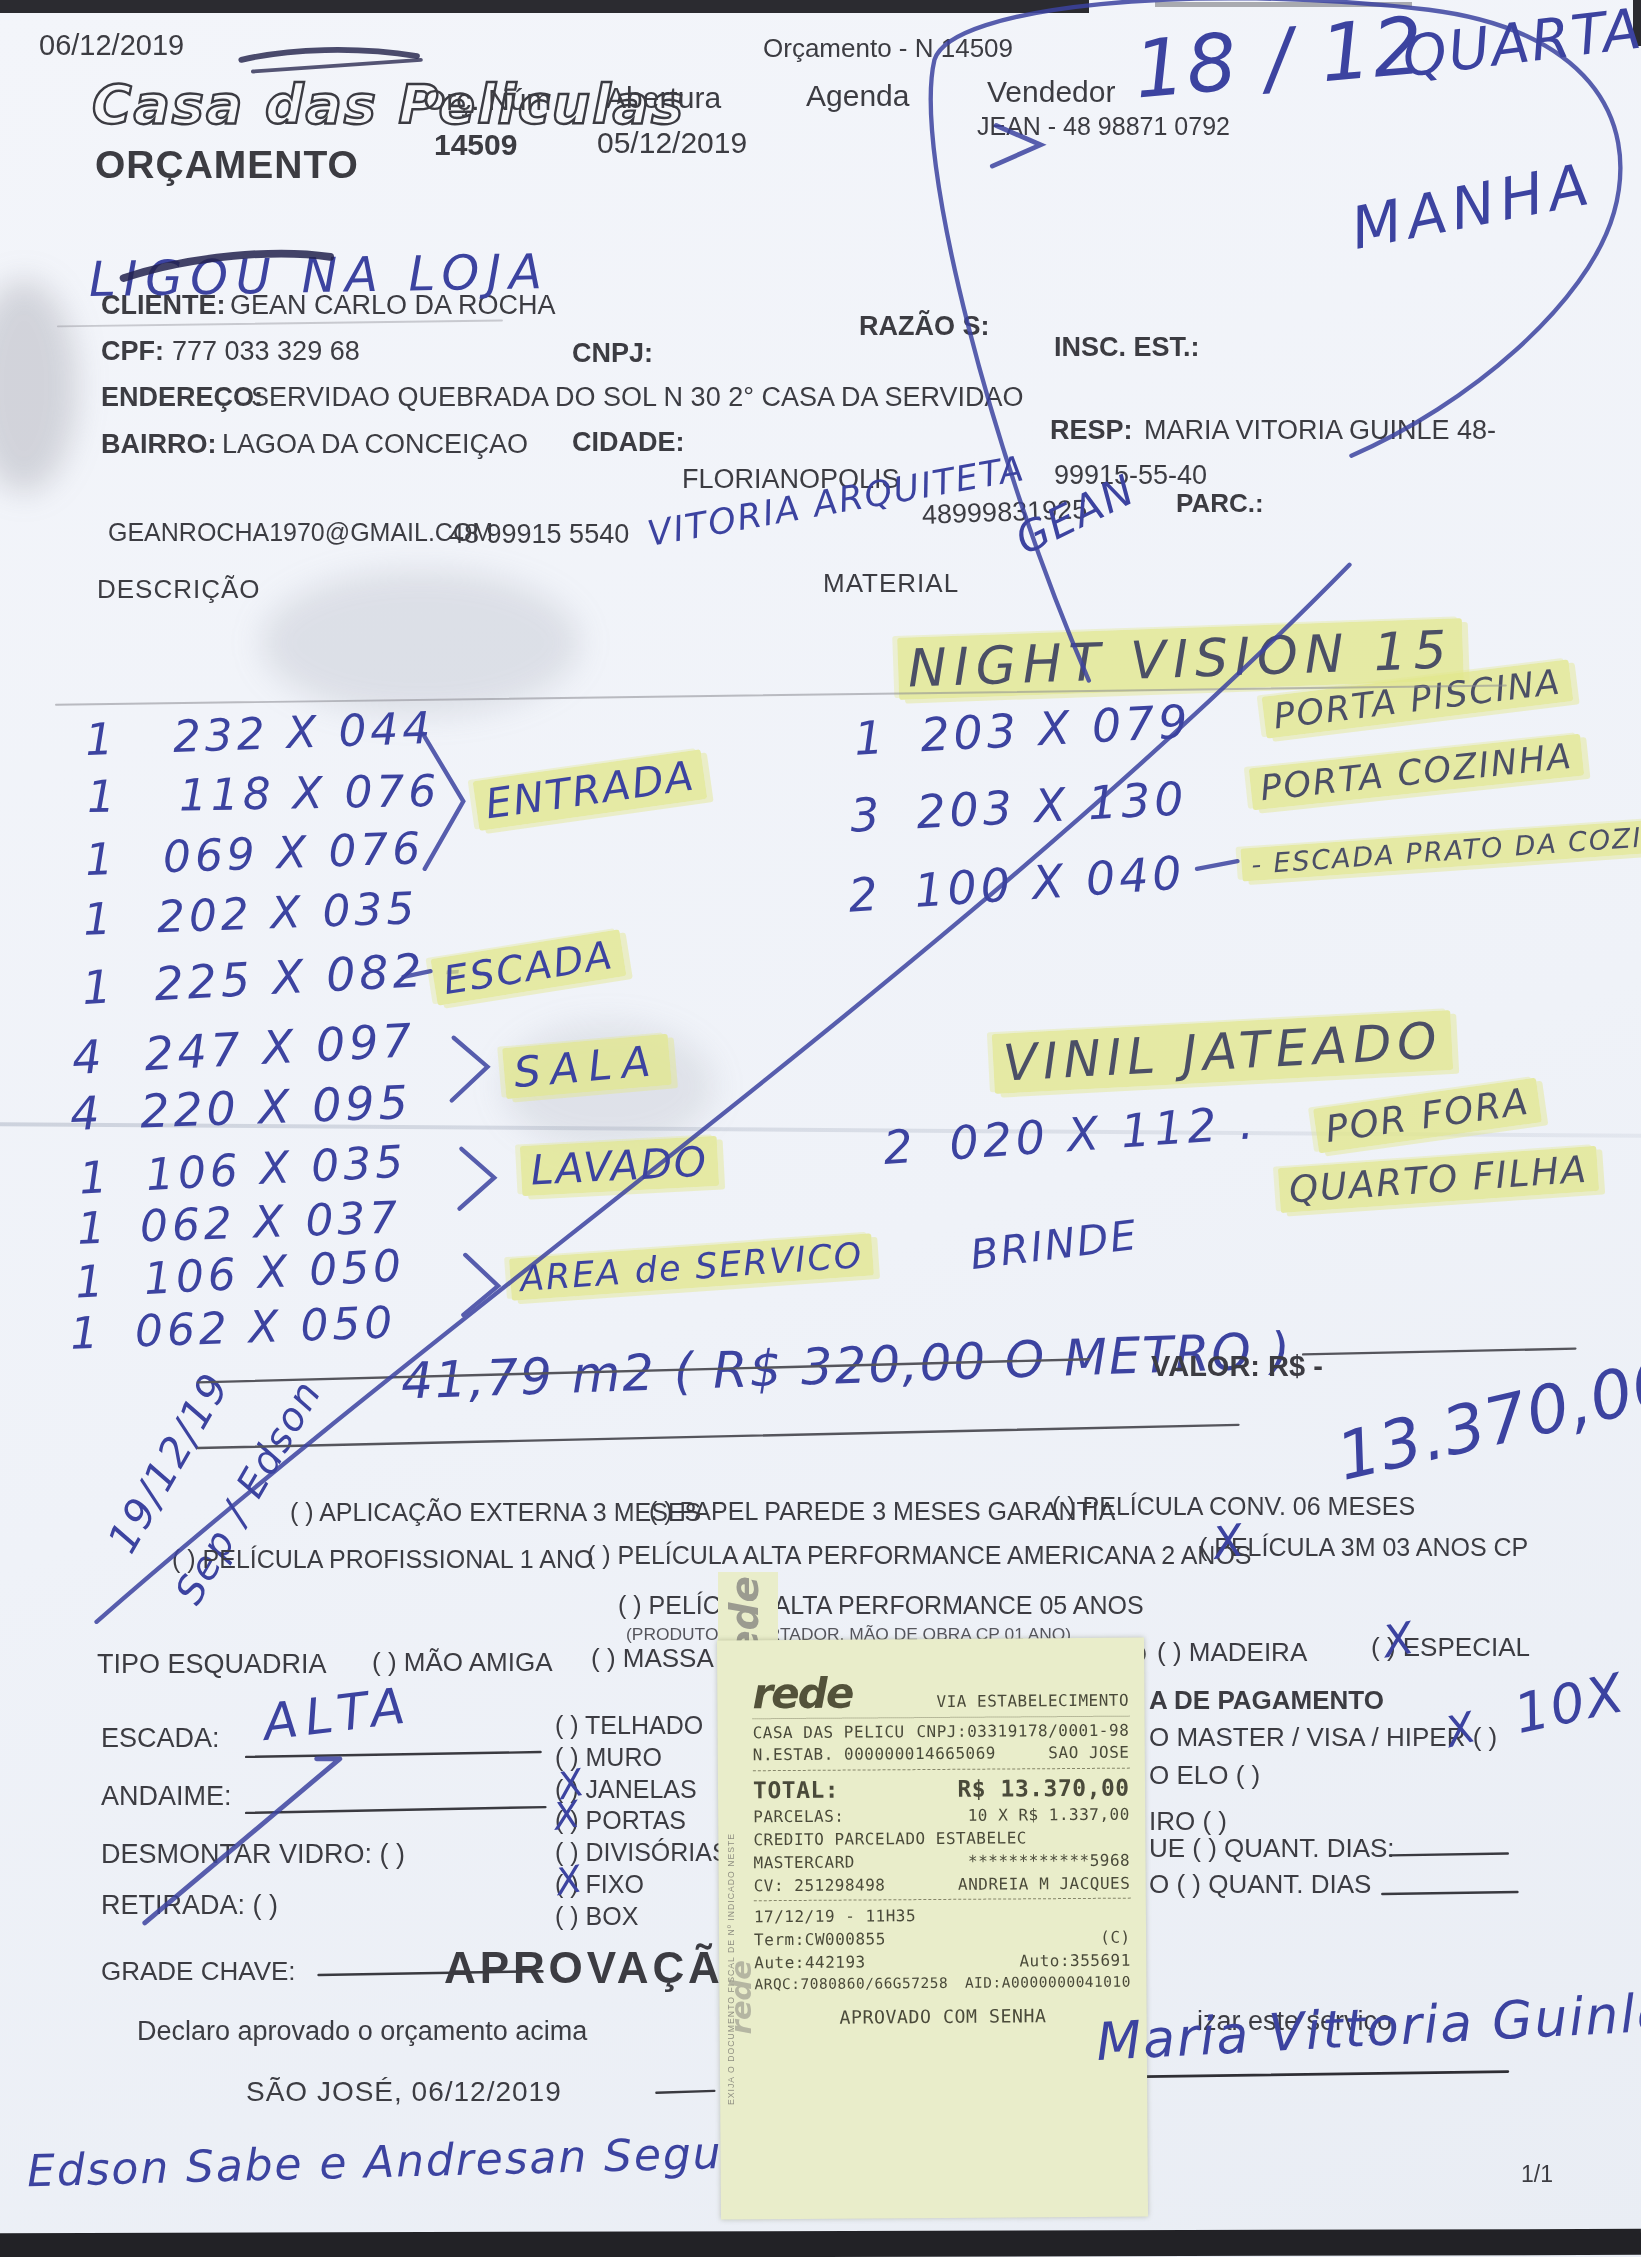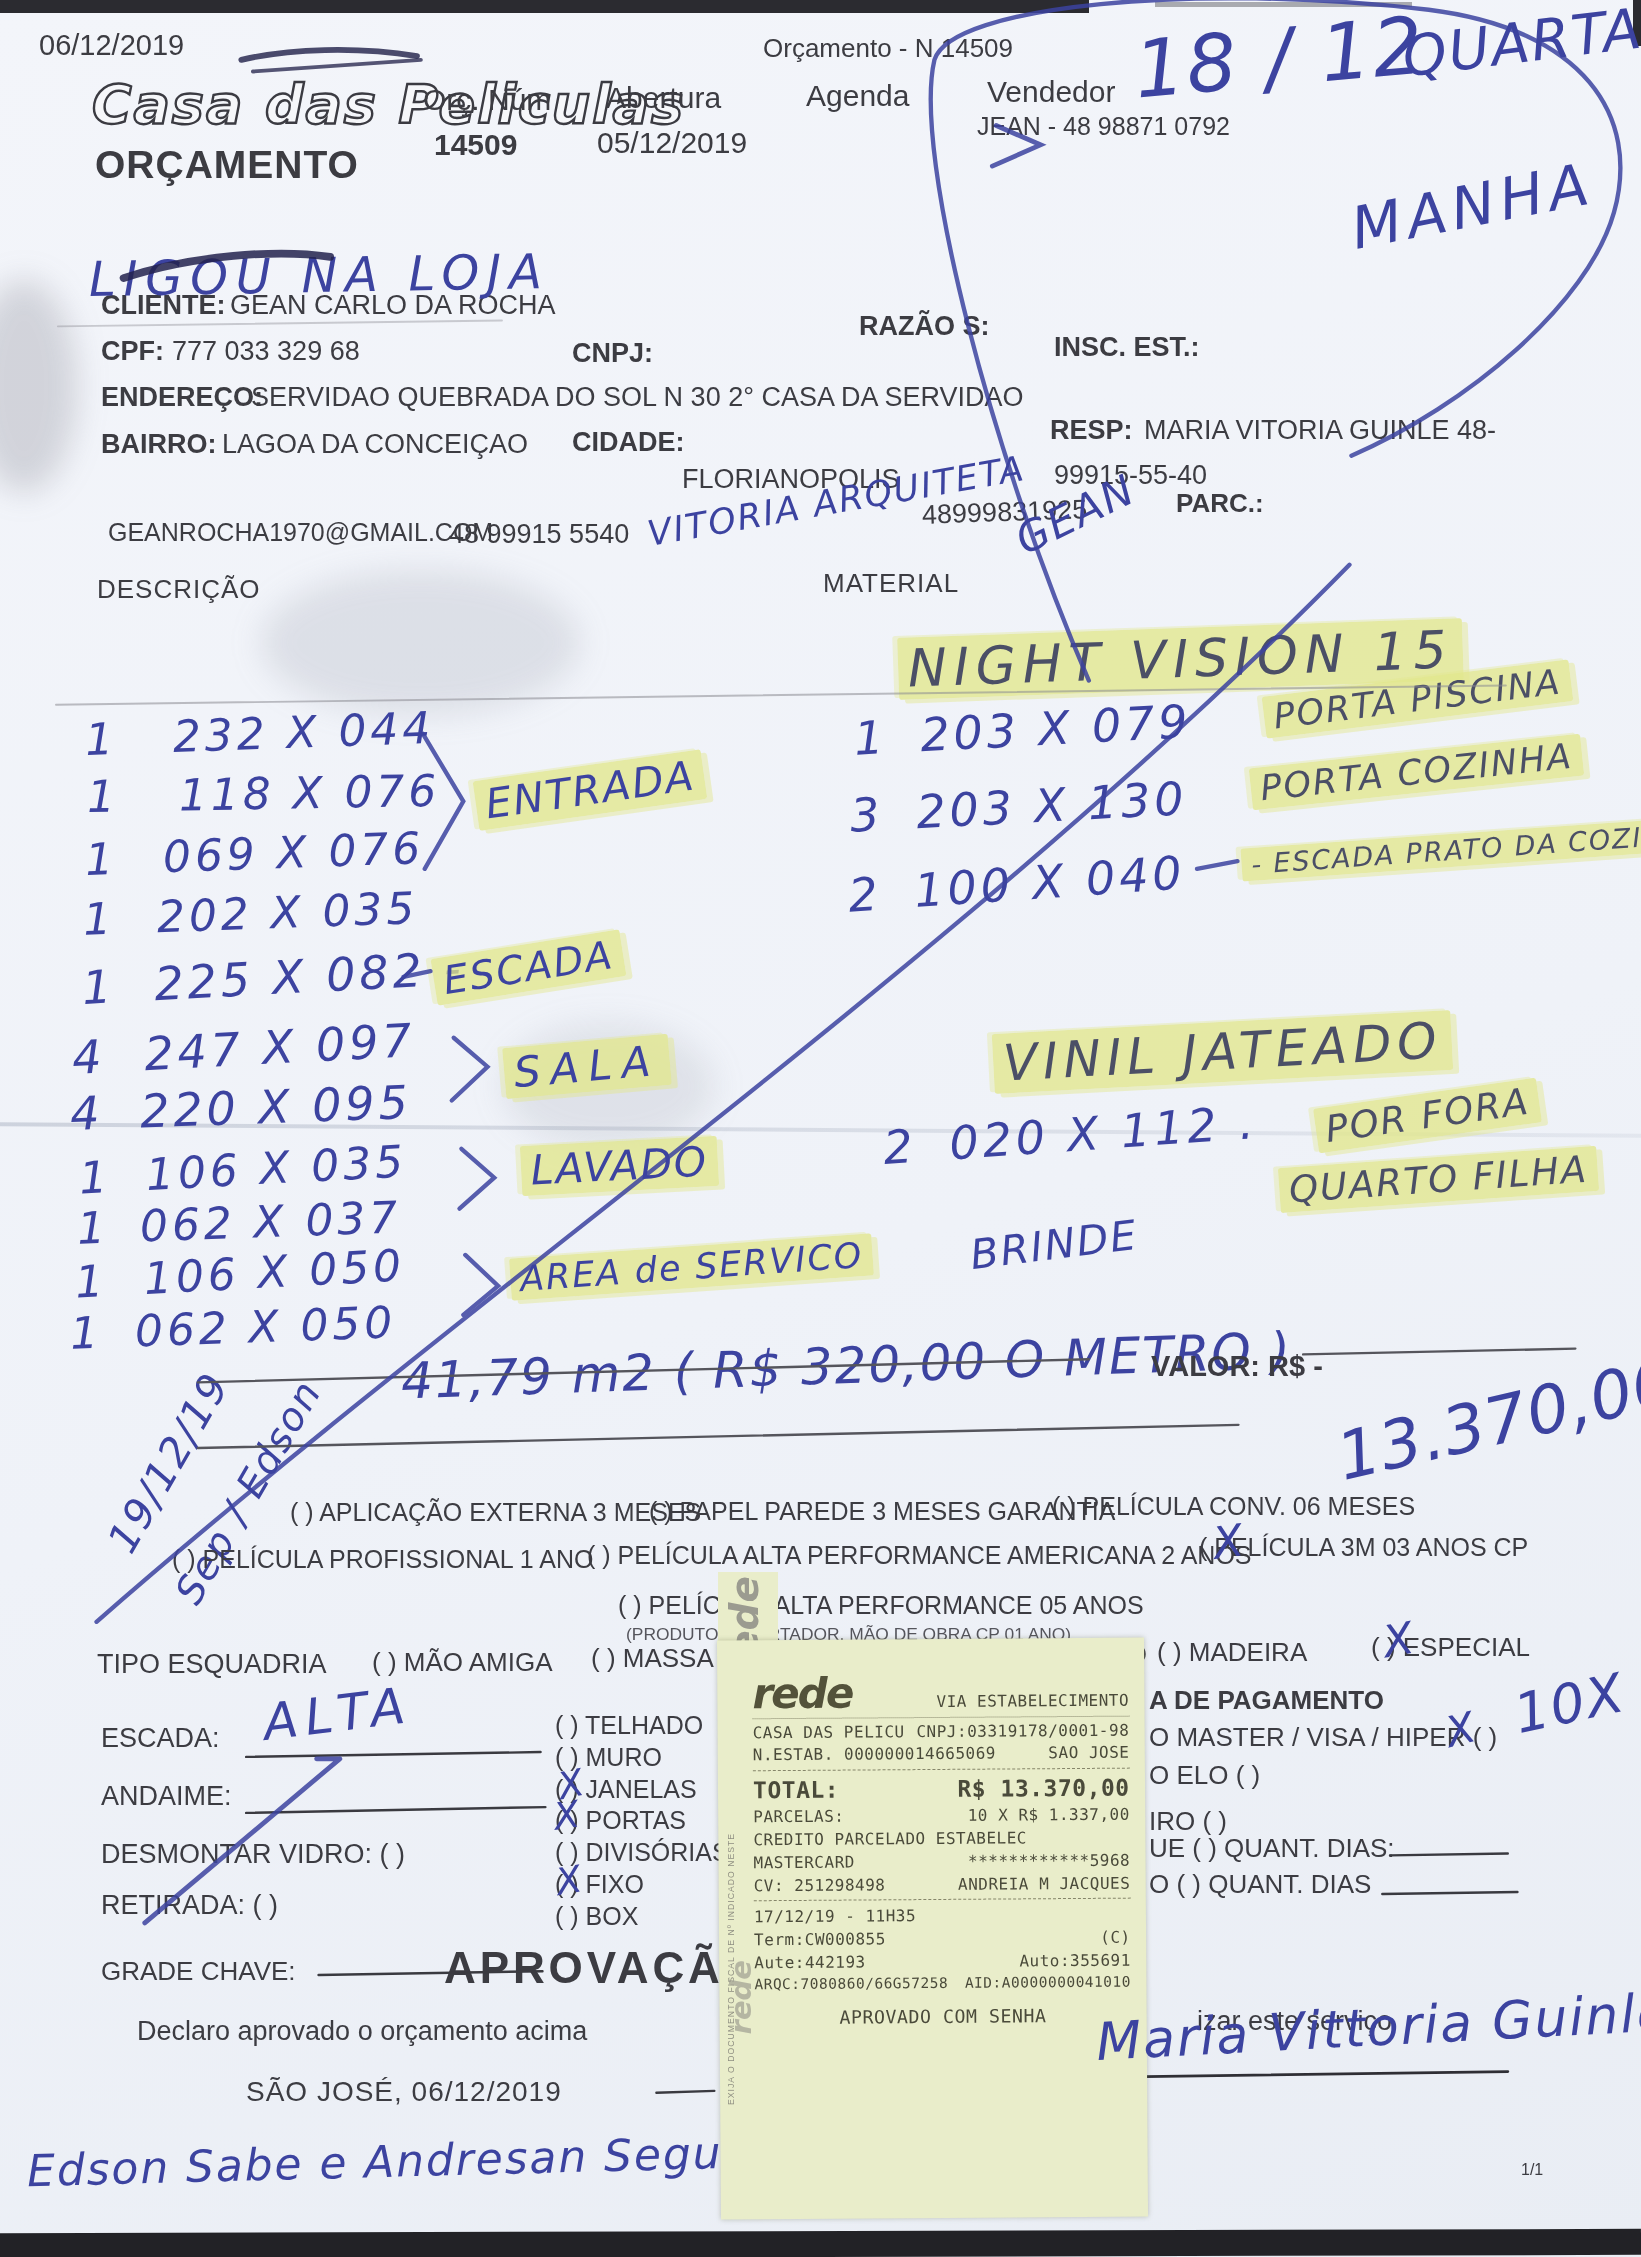--- a/index.html
+++ b/index.html
@@ -168,21 +168,21 @@
   <div class="abs printed" style="left:1149px;top:1797px;font-size:26px;margin-top:9px;">IRO   (   )</div>
   <div class="abs printed" style="left:1149px;top:1833px;font-size:26px;">UE   (   )   QUANT. DIAS:</div>
   <div class="abs printed" style="left:1149px;top:1869px;font-size:26px;">O   (   )   QUANT. DIAS</div>
 
   <div class="abs printed b" style="left:444px;top:1943px;font-size:44px;letter-spacing:3.9px;">APROVAÇÃO</div>
   <div class="abs printed" style="left:137px;top:2016px;font-size:27px;">Declaro aprovado o orçamento acima</div>
   <div class="abs printed" style="left:1197px;top:2006px;font-size:27px;">izar este serviço</div>
   <div class="abs printed" style="left:246px;top:2076px;font-size:28px;letter-spacing:1px;">SÃO JOSÉ, 06/12/2019</div>
   <div class="abs hw z8" style="left:1096px;top:1997px;font-size:52px;transform:rotate(-3deg);">Maria Vittoria Guinle</div>
   <div class="abs hw" style="left:27px;top:2136px;font-size:44px;transform:rotate(-1.5deg);">Edson Sabe e Andresan Segul</div>
-  <div class="abs printed" style="left:1521px;top:2161px;font-size:16px;">1/1</div>
+  <div class="abs printed" style="left:1521px;top:2161px;font-size:23px;">1/1</div>
 
   <div class="abs" style="left:718px;top:1572px;width:60px;height:126px;background:#e9edca;z-index:5;"></div>
   <div class="abs vert" style="left:722px;top:1576px;z-index:5;font-size:39px;font-weight:bold;font-style:italic;color:#9b9b90;font-family:'DejaVu Sans',sans-serif;">rede</div>
   <div class="receipt mono">
     <div class="rrow" style="border-bottom:1.9px dotted #85856a;padding-bottom:5.8px;">
       <span style="font-family:'DejaVu Sans',sans-serif;font-weight:bold;font-style:italic;font-size:42px;color:#53523a;letter-spacing:-1.9px;line-height:.8;">rede</span>
       <span>VIA ESTABELECIMENTO</span>
     </div>
     <div class="rrow">
         <span>CASA DAS PELICU</span>

